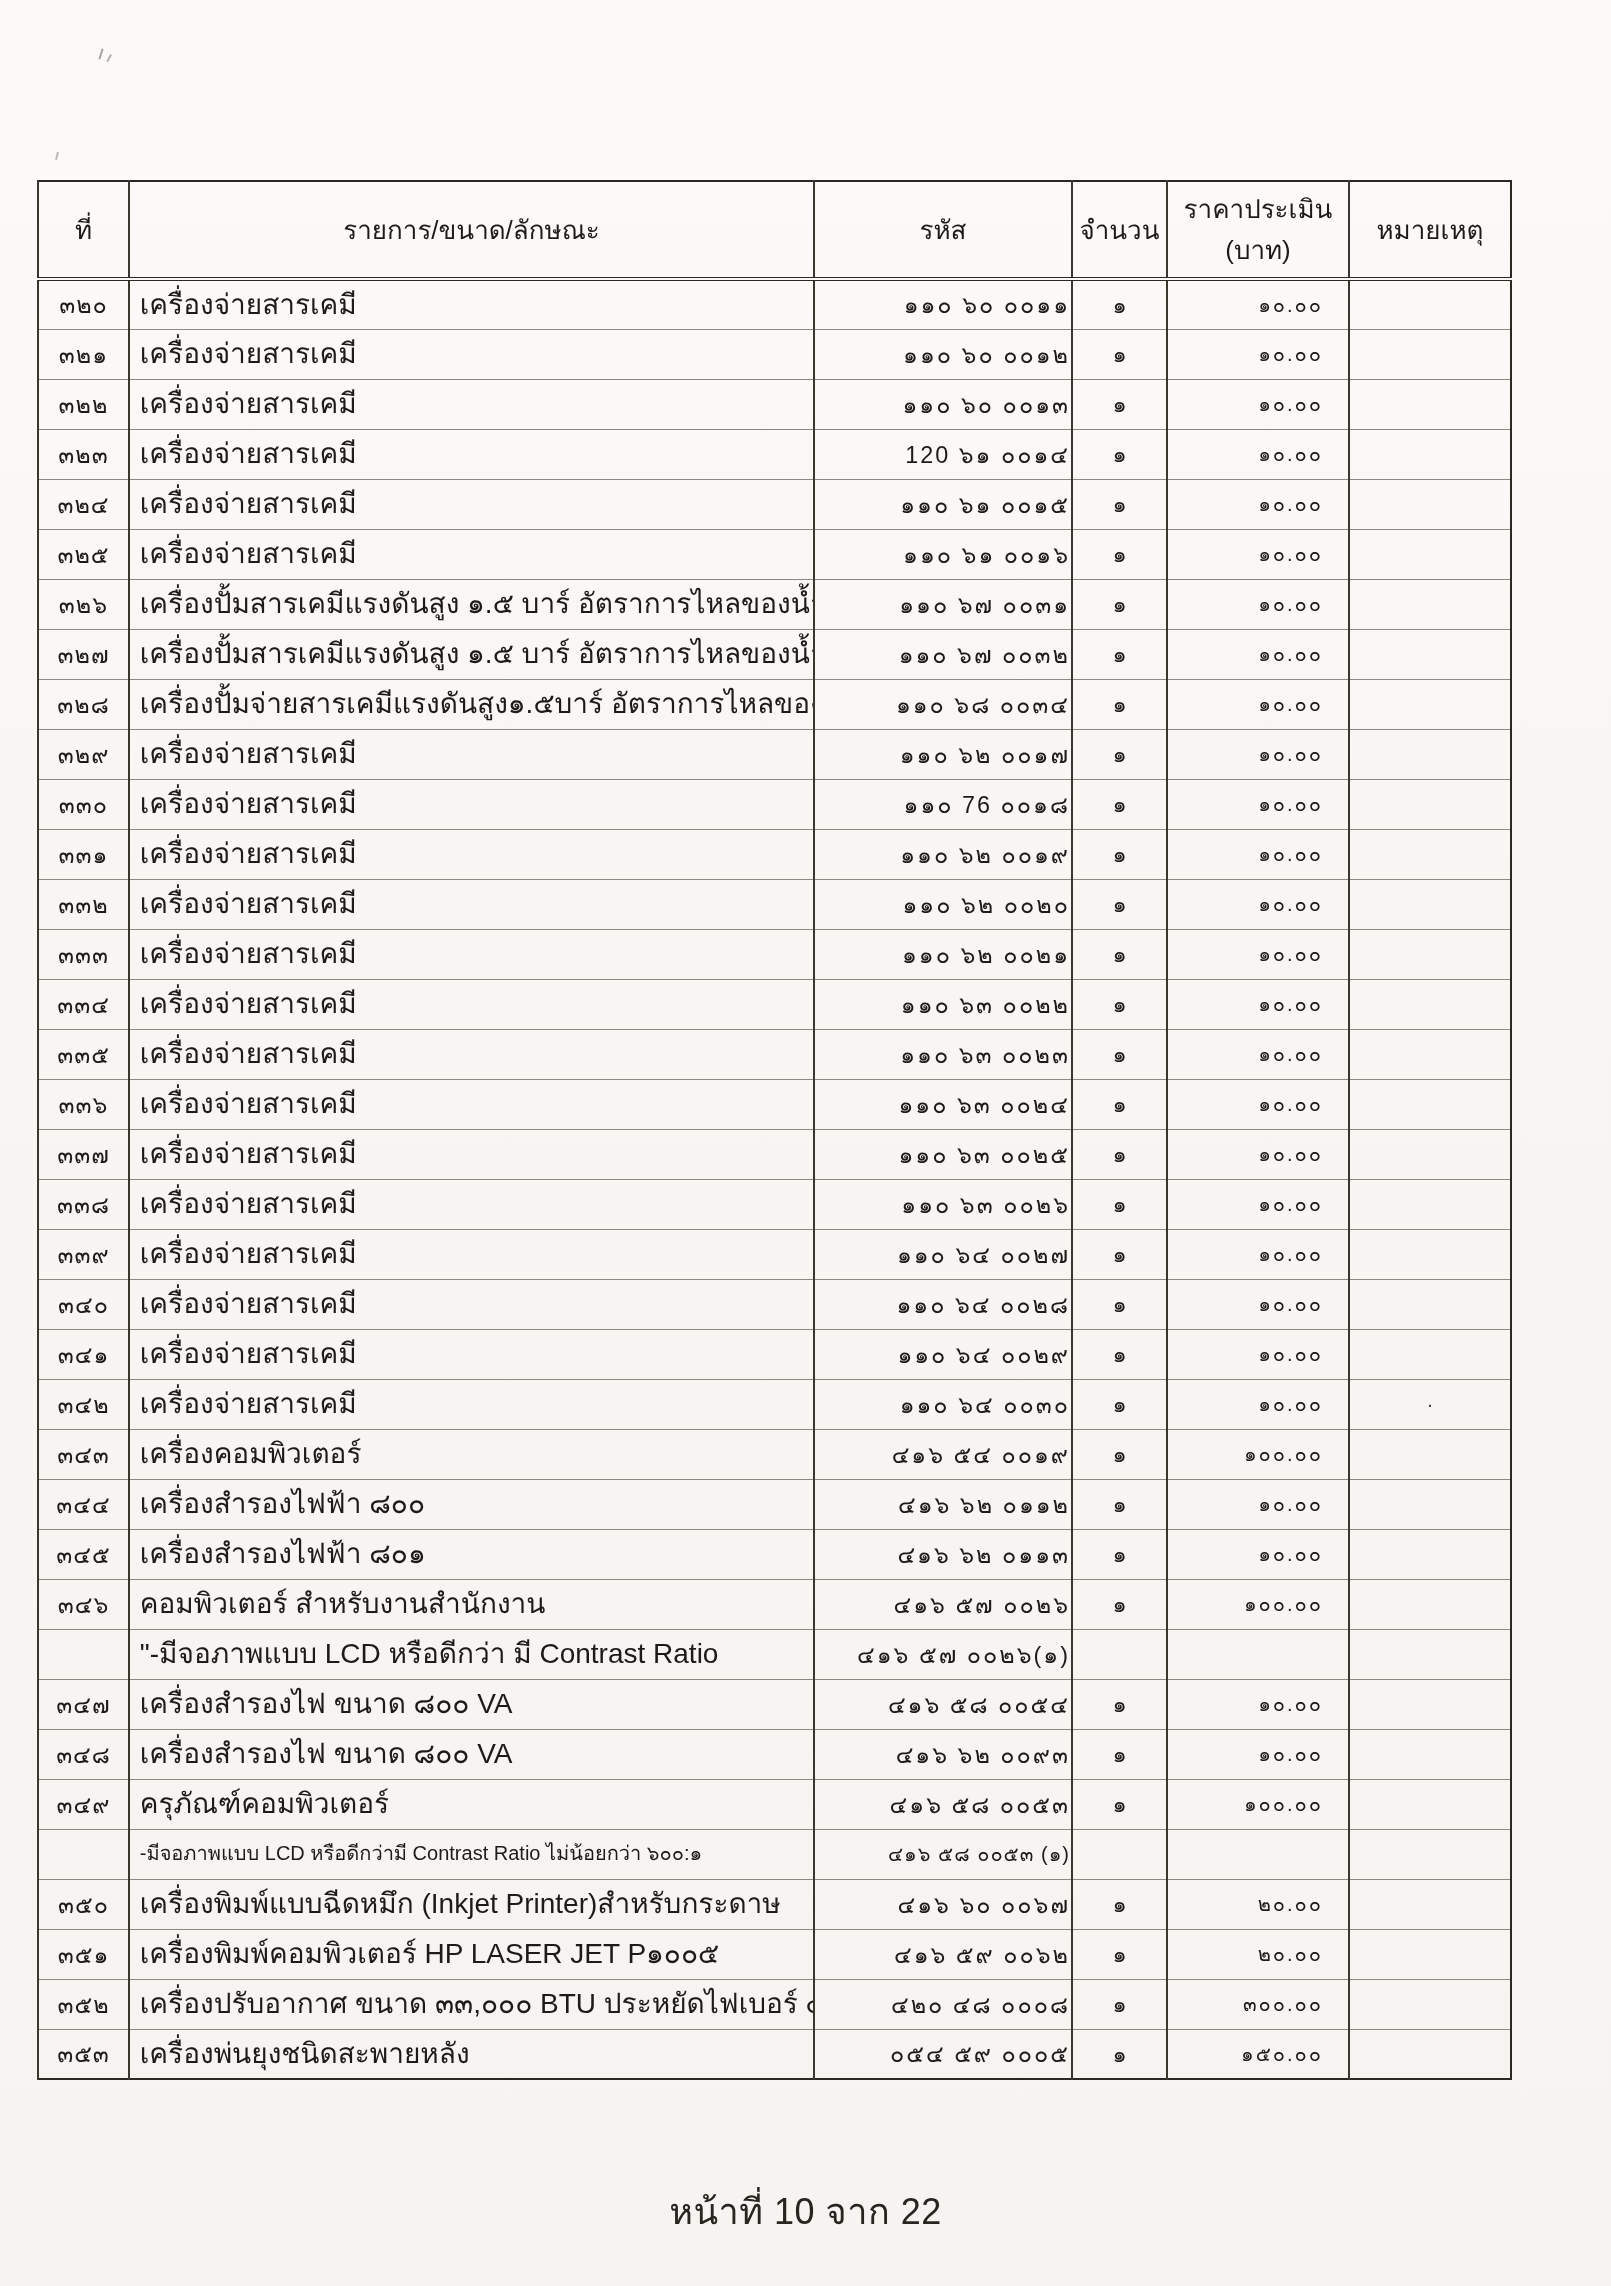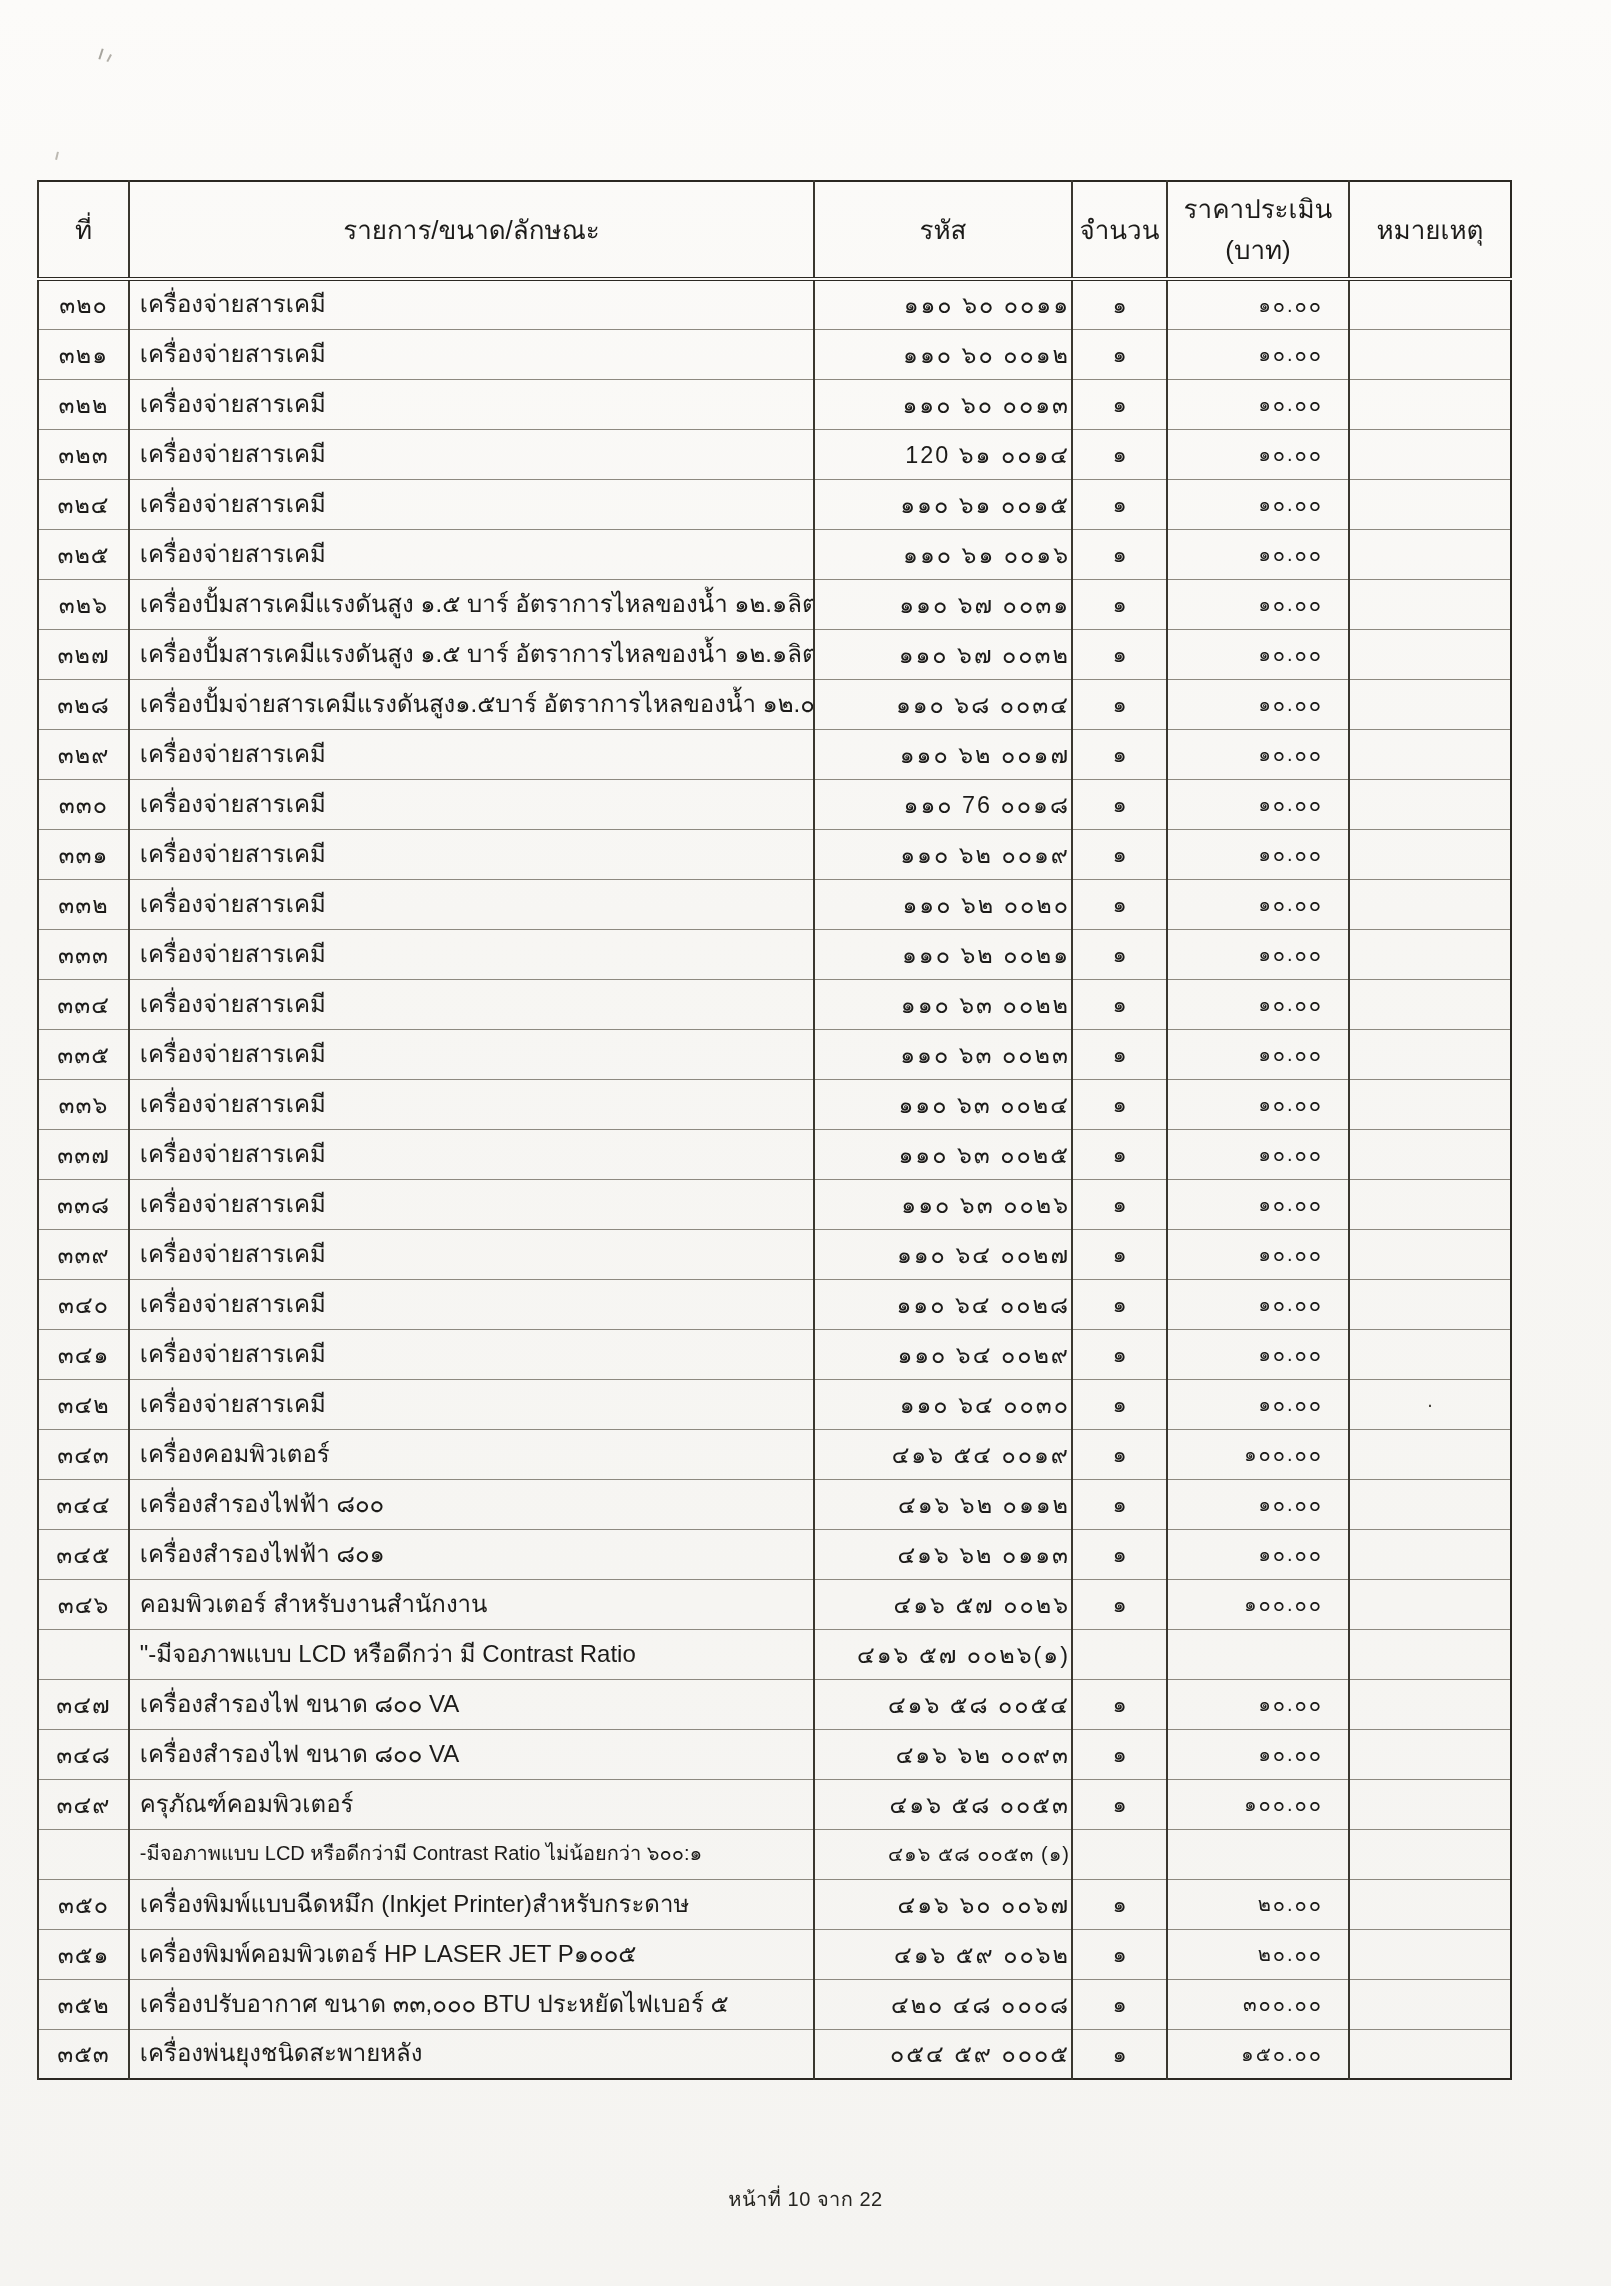--- a/index.html
+++ b/index.html
@@ -33,31 +33,31 @@
   }
   table.inv thead tr { height:98px; }
   table.inv thead th {
     font-size:26px; font-weight:500; text-align:center;
     border-bottom:4.9px double #2b2822; vertical-align:middle;
   }
   .price-head-line { line-height:1.55; }
   table.inv tbody tr { height:50px; }
   table.inv td { vertical-align:middle; }
   td.no    { text-align:center; font-size:23.4px; letter-spacing:1px;font-family:Liberation Serif, serif; }
-  td.item  { text-align:left; font-size:24px; padding:0 5.9px 2px 9.8px; }
+  td.item  { text-align:left; font-size:28px; padding:0 5.9px 2px 9.8px; }
   td.code  { text-align:right; font-size:23.4px; letter-spacing:2px; }
   td.qty   { text-align:center; font-size:22.4px; }
   td.price { text-align:right; font-size:20px; padding-right:25px; letter-spacing:2px; }
   td.remark{ text-align:center; font-size:19.5px; color:#3a3831; }
   tr.small td.item { font-size:20px; }
   tr.small td.code { font-size:20px; letter-spacing:1px; }
 
   .footer {
     position:absolute; left:0; top:2183px; width:1611px;
-    text-align:center; font-size:20px; color:#262520; letter-spacing:0.5px;
+    text-align:center; font-size:36px; color:#262520; letter-spacing:0.5px;
   }
 </style>
 </head>
 <body>
 
 <div class="page">
 
   <div class="smudge-a"></div>
   <div class="smudge-b"></div>
 

